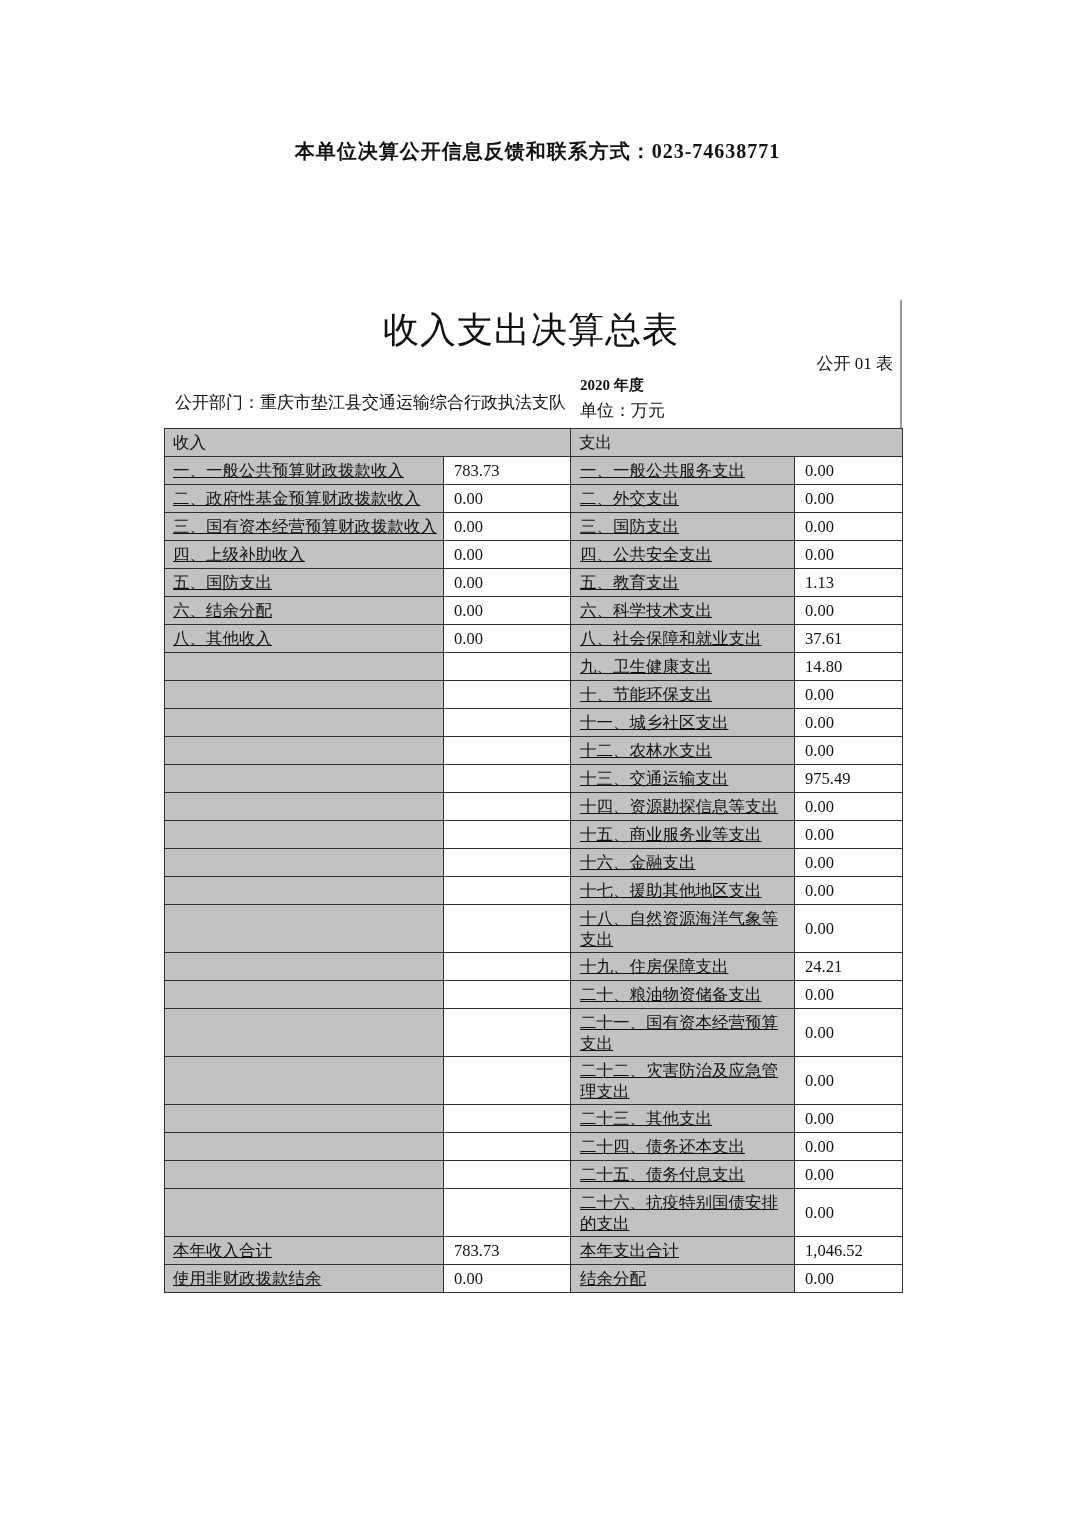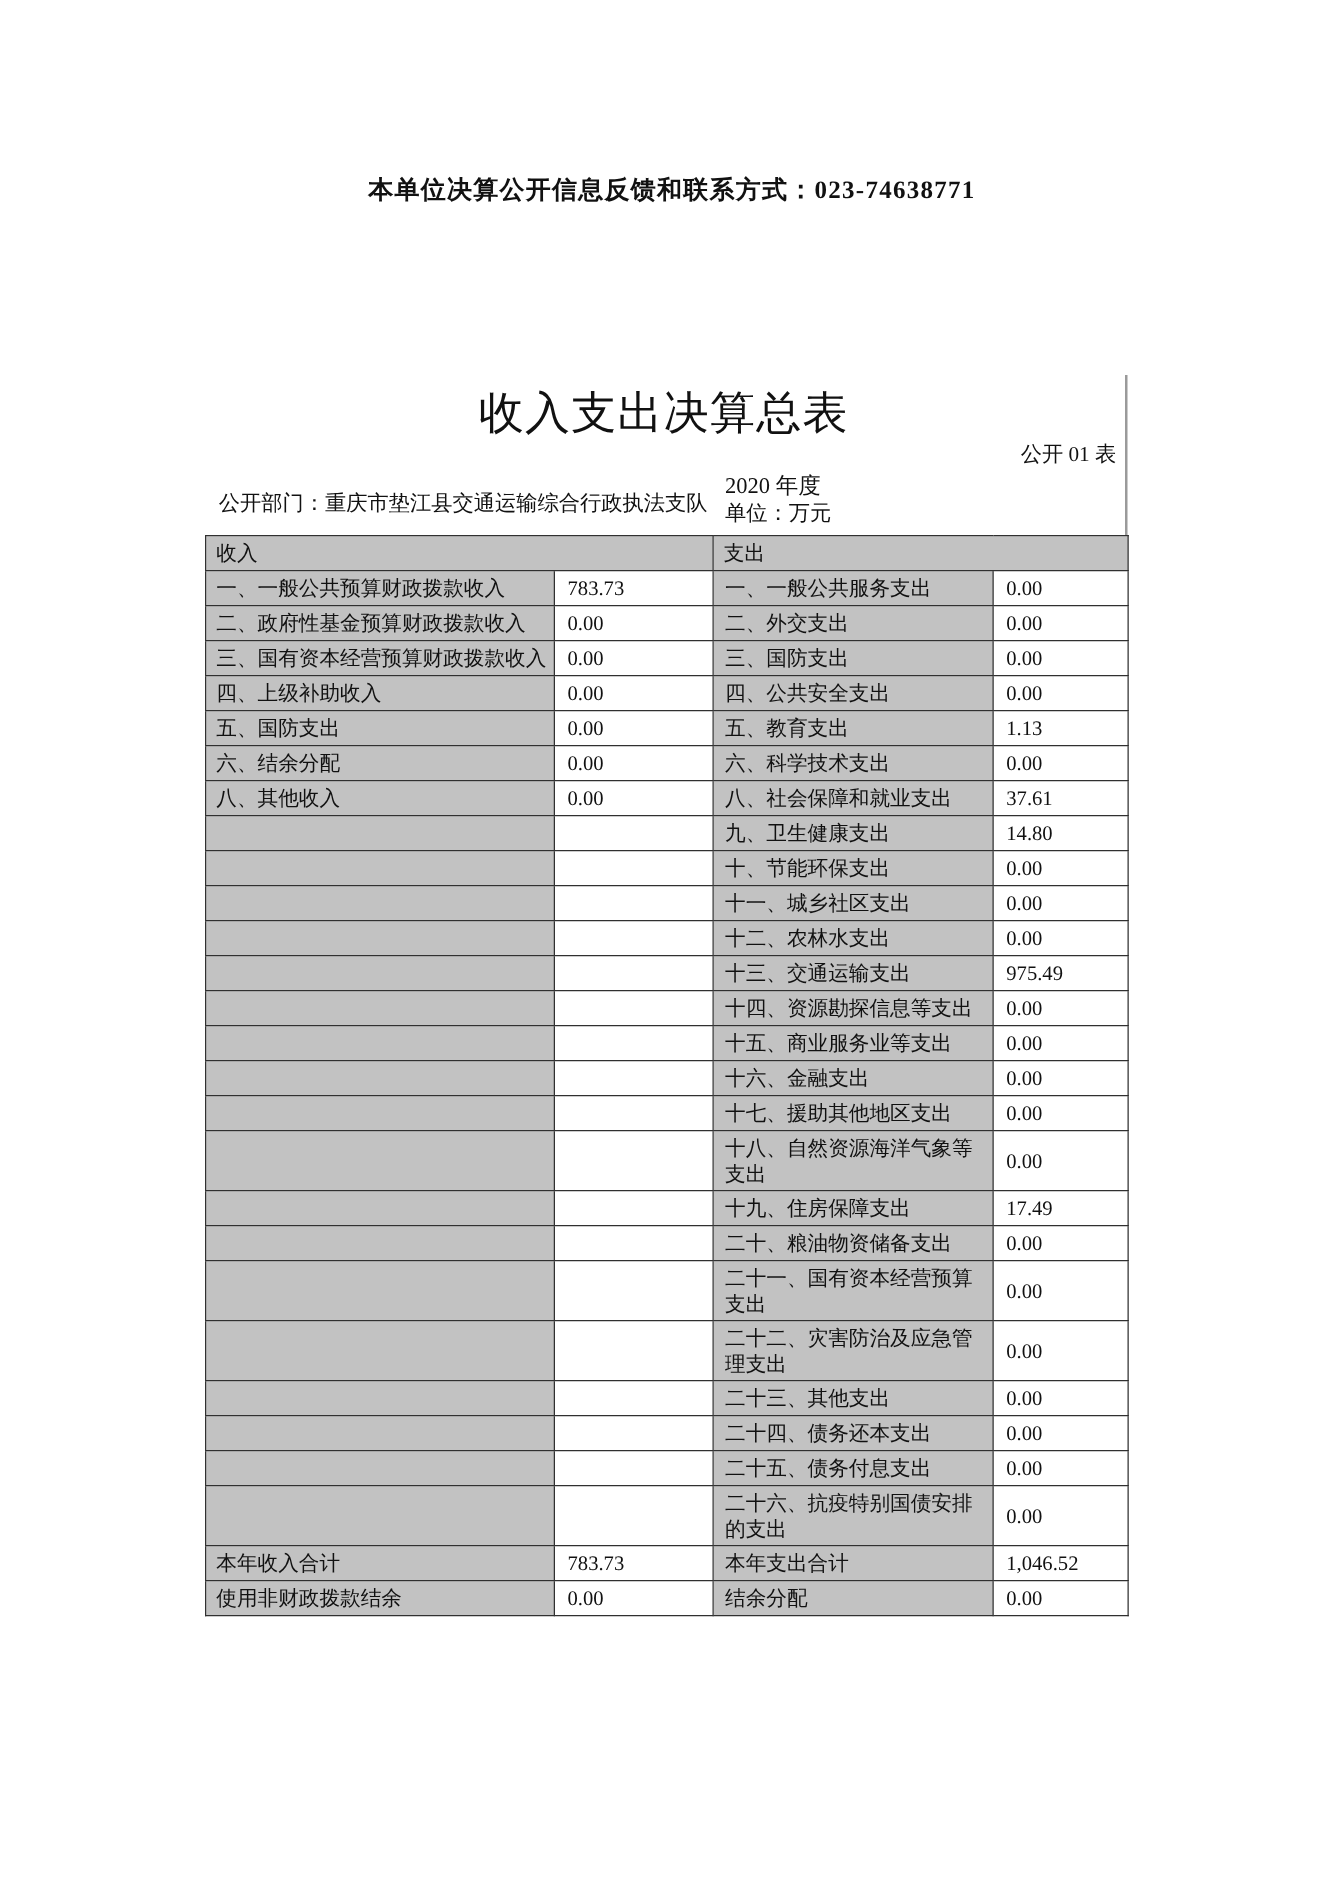--- a/index.html
+++ b/index.html
@@ -48,21 +48,22 @@
   .department-label {
     position: absolute;
     top: 391px;
     left: 175px;
     font-size: 17px;
   }
   .year-label {
     position: absolute;
     top: 376px;
     left: 580px;
-    font-size: 18px;
+    font-size: 15px;
+    font-weight: bold;
   }
   .unit-label {
     position: absolute;
     top: 399px;
     left: 580px;
     font-size: 17px;
   }
   .right-divider {
     position: absolute;
     left: 900px;
@@ -93,20 +94,21 @@
   }
   td.colhead-cell {
     background: var(--cell-gray);
     padding-left: 8px;
     height: 29px;
   }
   td.label-cell {
     background: var(--cell-gray);
     padding-left: 8px;
     padding-right: 0;
+    text-decoration: underline;
   }
   td.label-cell.expense { padding-left: 9px; }
   td.value-cell {
     background: #ffffff;
     padding-left: 10px;
     font-size: 17px;
   }
   tr.row-normal td { height: 28px; }
   tr.row-tall td { height: 48px; }
 </style>
@@ -240,21 +242,21 @@
       <tr class="row-tall">
         <td class="label-cell income"></td>
         <td class="value-cell"></td>
         <td class="label-cell expense">十八、自然资源海洋气象等支出</td>
         <td class="value-cell">0.00</td>
       </tr>
       <tr class="row-normal">
         <td class="label-cell income"></td>
         <td class="value-cell"></td>
         <td class="label-cell expense">十九、住房保障支出</td>
-        <td class="value-cell">17.49</td>
+        <td class="value-cell">24.21</td>
       </tr>
       <tr class="row-normal">
         <td class="label-cell income"></td>
         <td class="value-cell"></td>
         <td class="label-cell expense">二十、粮油物资储备支出</td>
         <td class="value-cell">0.00</td>
       </tr>
       <tr class="row-tall">
         <td class="label-cell income"></td>
         <td class="value-cell"></td>

